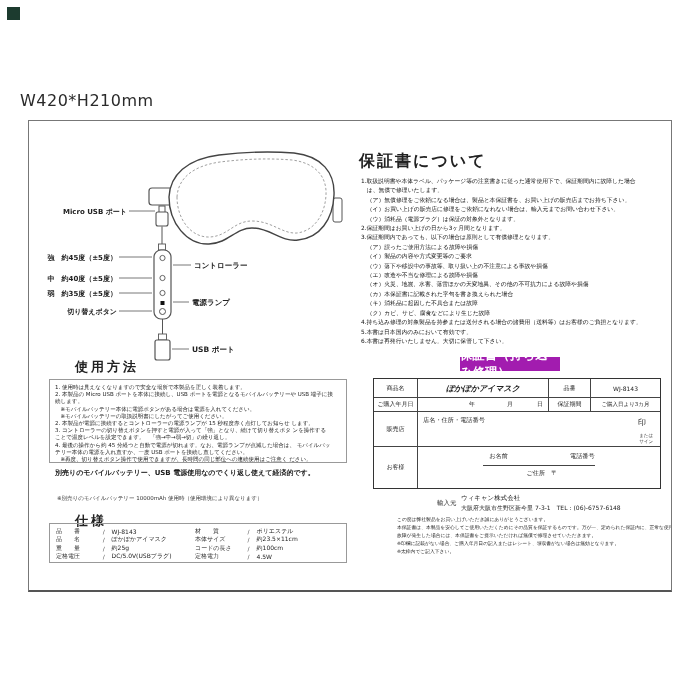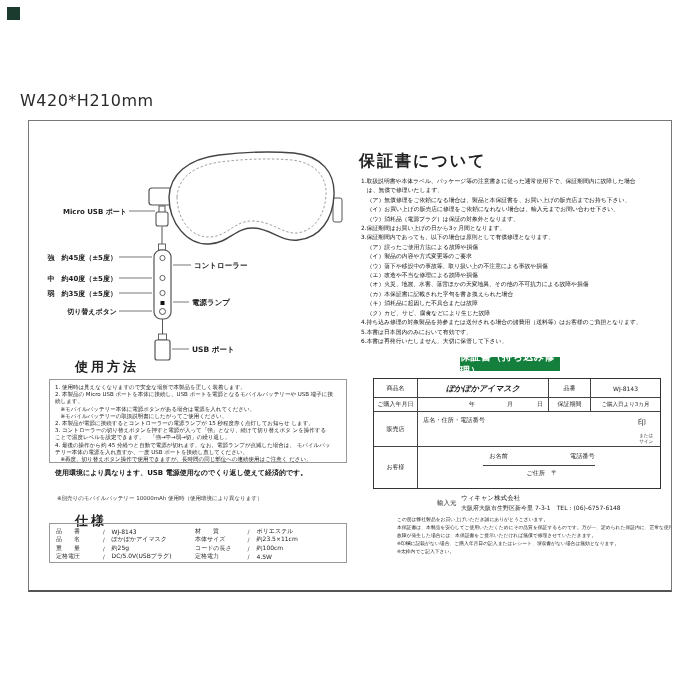--- a/index.html
+++ b/index.html
@@ -33,22 +33,22 @@
   .spec-l  { width:40px; color:#333; }
   .spec-sep{ width:16px; text-align:center; color:#555; }
   .spec-v  { width:84px; }
   .spec-l2 { width:46px; color:#333; }
 
   
   #warranty-title { left:330px; top:30px; width:312px; text-align:left;
                     font-size:16px; font-weight:bold; letter-spacing:2px; }
   #warranty-list { left:332px; top:56px; width:308px; font-size:5.8px; line-height:9.4px;
                    color:#111; white-space:nowrap; overflow:hidden; }
-  #warranty-badge { left:431px; top:236px; width:100px; height:14px; background:#15803d;
-                    color:#fff; font-size:10px; font-weight:bold; display:flex;
+  #warranty-badge { left:431px; top:236px; width:100px; height:14px; background:#a21caf;
+                    color:#fff; font-size:12px; font-weight:bold; display:flex;
                     align-items:center; justify-content:center; letter-spacing:0.5px; }
   #warranty-table { left:344px; top:257px; width:288px; border:1.5px solid #333; font-size:6px; }
   .wrow { display:flex; border-bottom:1px solid #444; }
   .wrow:last-child { border-bottom:none; }
   .wcell { border-right:1px solid #444; display:flex; align-items:center; justify-content:center; }
   .wcell:last-child { border-right:none; }
   .wc-label { width:44px; color:#222; }
   .wc-mid   { width:131px; }
   .wc-small { width:42px; }
   .wc-last  { flex:1; font-size:6px; }
@@ -139,21 +139,21 @@
       <div>　※モバイルバッテリー本体に電源ボタンがある場合は電源を入れてください。</div>
       <div>　※モバイルバッテリーの取扱説明書にしたがってご使用ください。</div>
       <div>2. 本製品が電源に接続するとコントローラーの電源ランプが 15 秒程度赤く点灯してお知らせ します。</div>
       <div>3. コントローラーの切り替えボタンを押すと電源が入って「強」となり、続けて切り替えボタ ンを操作する</div>
       <div>ことで温度レベルを設定できます。　「強→中→弱→切」の繰り返し。</div>
       <div>4. 最後の操作から約 45 分経つと自動で電源が切れます。なお、電源ランプが点滅した場合は、 モバイルバッ</div>
       <div>テリー本体の電源を入れ直すか、一度 USB ポートを接続し直してください。</div>
       <div>　※再度、切り替えボタン操作で使用できますが、長時間の同じ部位への連続使用はご注意く ださい。</div>
     </div>
   <div class="abs" id="desc-block">
-      <div>使用環境により異なります、USB 電源使用なのでくり返し使えて経済的です。</div>
+      <div>別売りのモバイルバッテリー、USB 電源使用なのでくり返し使えて経済的です。</div>
     </div>
   <div class="abs" id="desc-note">※別売りのモバイルバッテリー 10000mAh 使用時（使用環境により異なります）</div>
 
   <div class="abs" id="spec-title">仕様</div>
   <div class="abs" id="spec-box">
     <div class="spec-row">
       <span class="spec-l">品　　番</span>
       <span class="spec-sep">/</span>
       <span class="spec-v">WJ-8143</span>
       <span class="spec-l2">材　　質</span>

